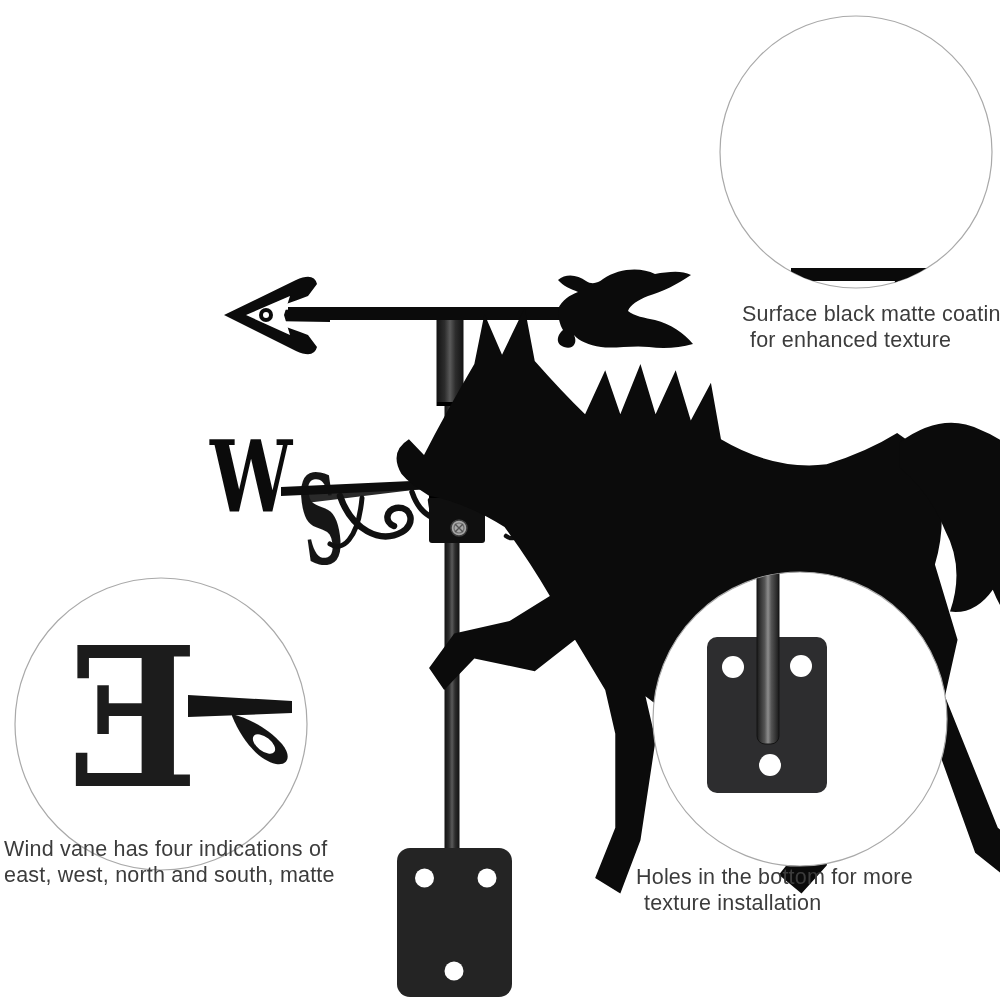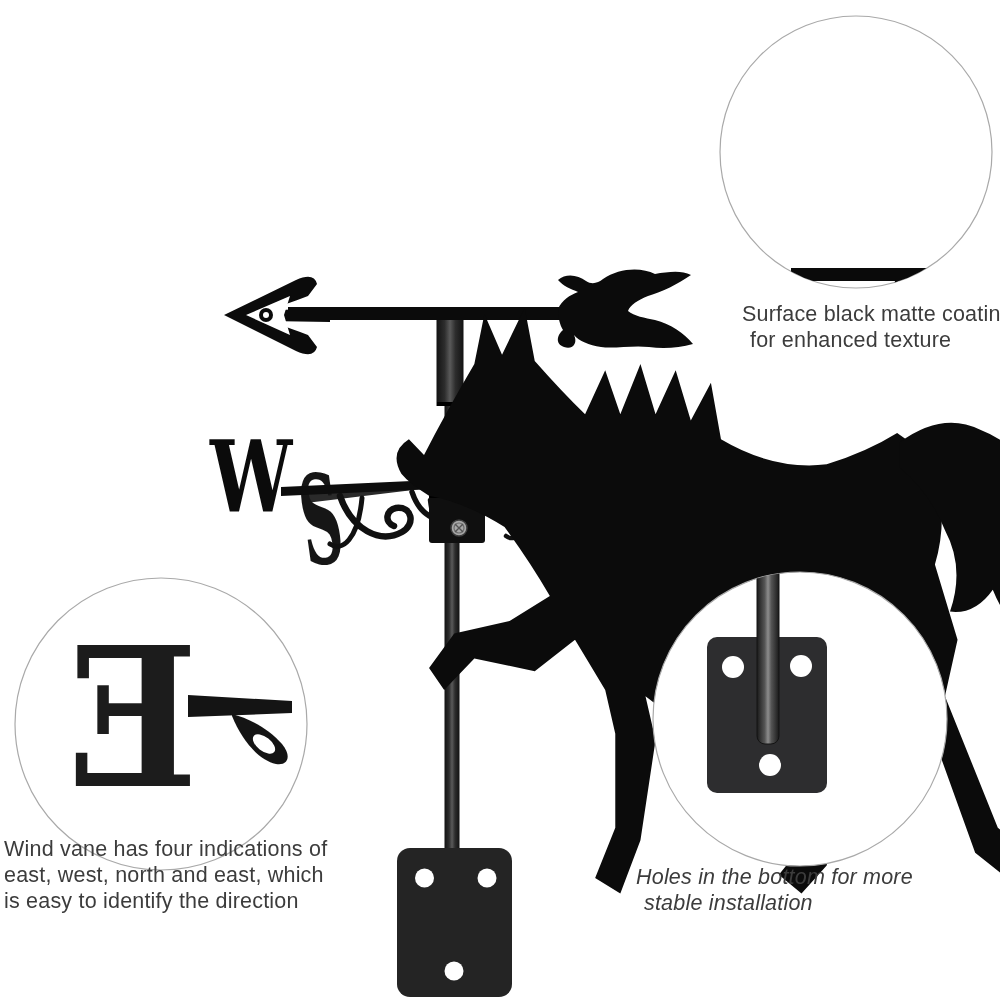--- a/index.html
+++ b/index.html
@@ -9,21 +9,21 @@
   }
   .scene{position:absolute;left:0;top:0;width:1000px;height:1000px;}
   .caption{
     position:absolute;color:#3c3c3c;font-size:21.5px;line-height:26px;
     letter-spacing:.2px;white-space:nowrap;
   }
   .caption span{display:block;}
   .cap-coating{left:742px;top:301px;}
   .cap-coating span:nth-child(2){padding-left:8px;}
   .cap-directions{left:4px;top:836px;}
-  .cap-install{left:636px;top:864px;font-style:italic;}
+  .cap-install{left:636px;top:864px;}
   .cap-install span:nth-child(2){padding-left:8px;}
   text.vane-letter{font-family:"DejaVu Serif","Liberation Serif",serif;font-weight:bold;}
 </style>
 </head>
 <body>
 
 <div class="canvas">
 
   <svg class="scene" viewBox="0 0 1000 1000">
     <defs>
@@ -170,22 +170,21 @@
     </g>
   </svg>
 
   <div class="caption cap-coating">
     <span>Surface black matte coating</span>
     <span>for enhanced texture</span>
   </div>
 
   <div class="caption cap-directions">
     <span>Wind vane has four indications of</span>
-    <span>east, west, north and east, which</span>
-    <span>is easy to identify the direction</span>
+    <span>east, west, north and south, matte</span>
   </div>
 
   <div class="caption cap-install">
     <span>Holes in the bottom for more</span>
-    <span>stable installation</span>
+    <span>texture installation</span>
   </div>
 
 </div>
 
 </body></html>

